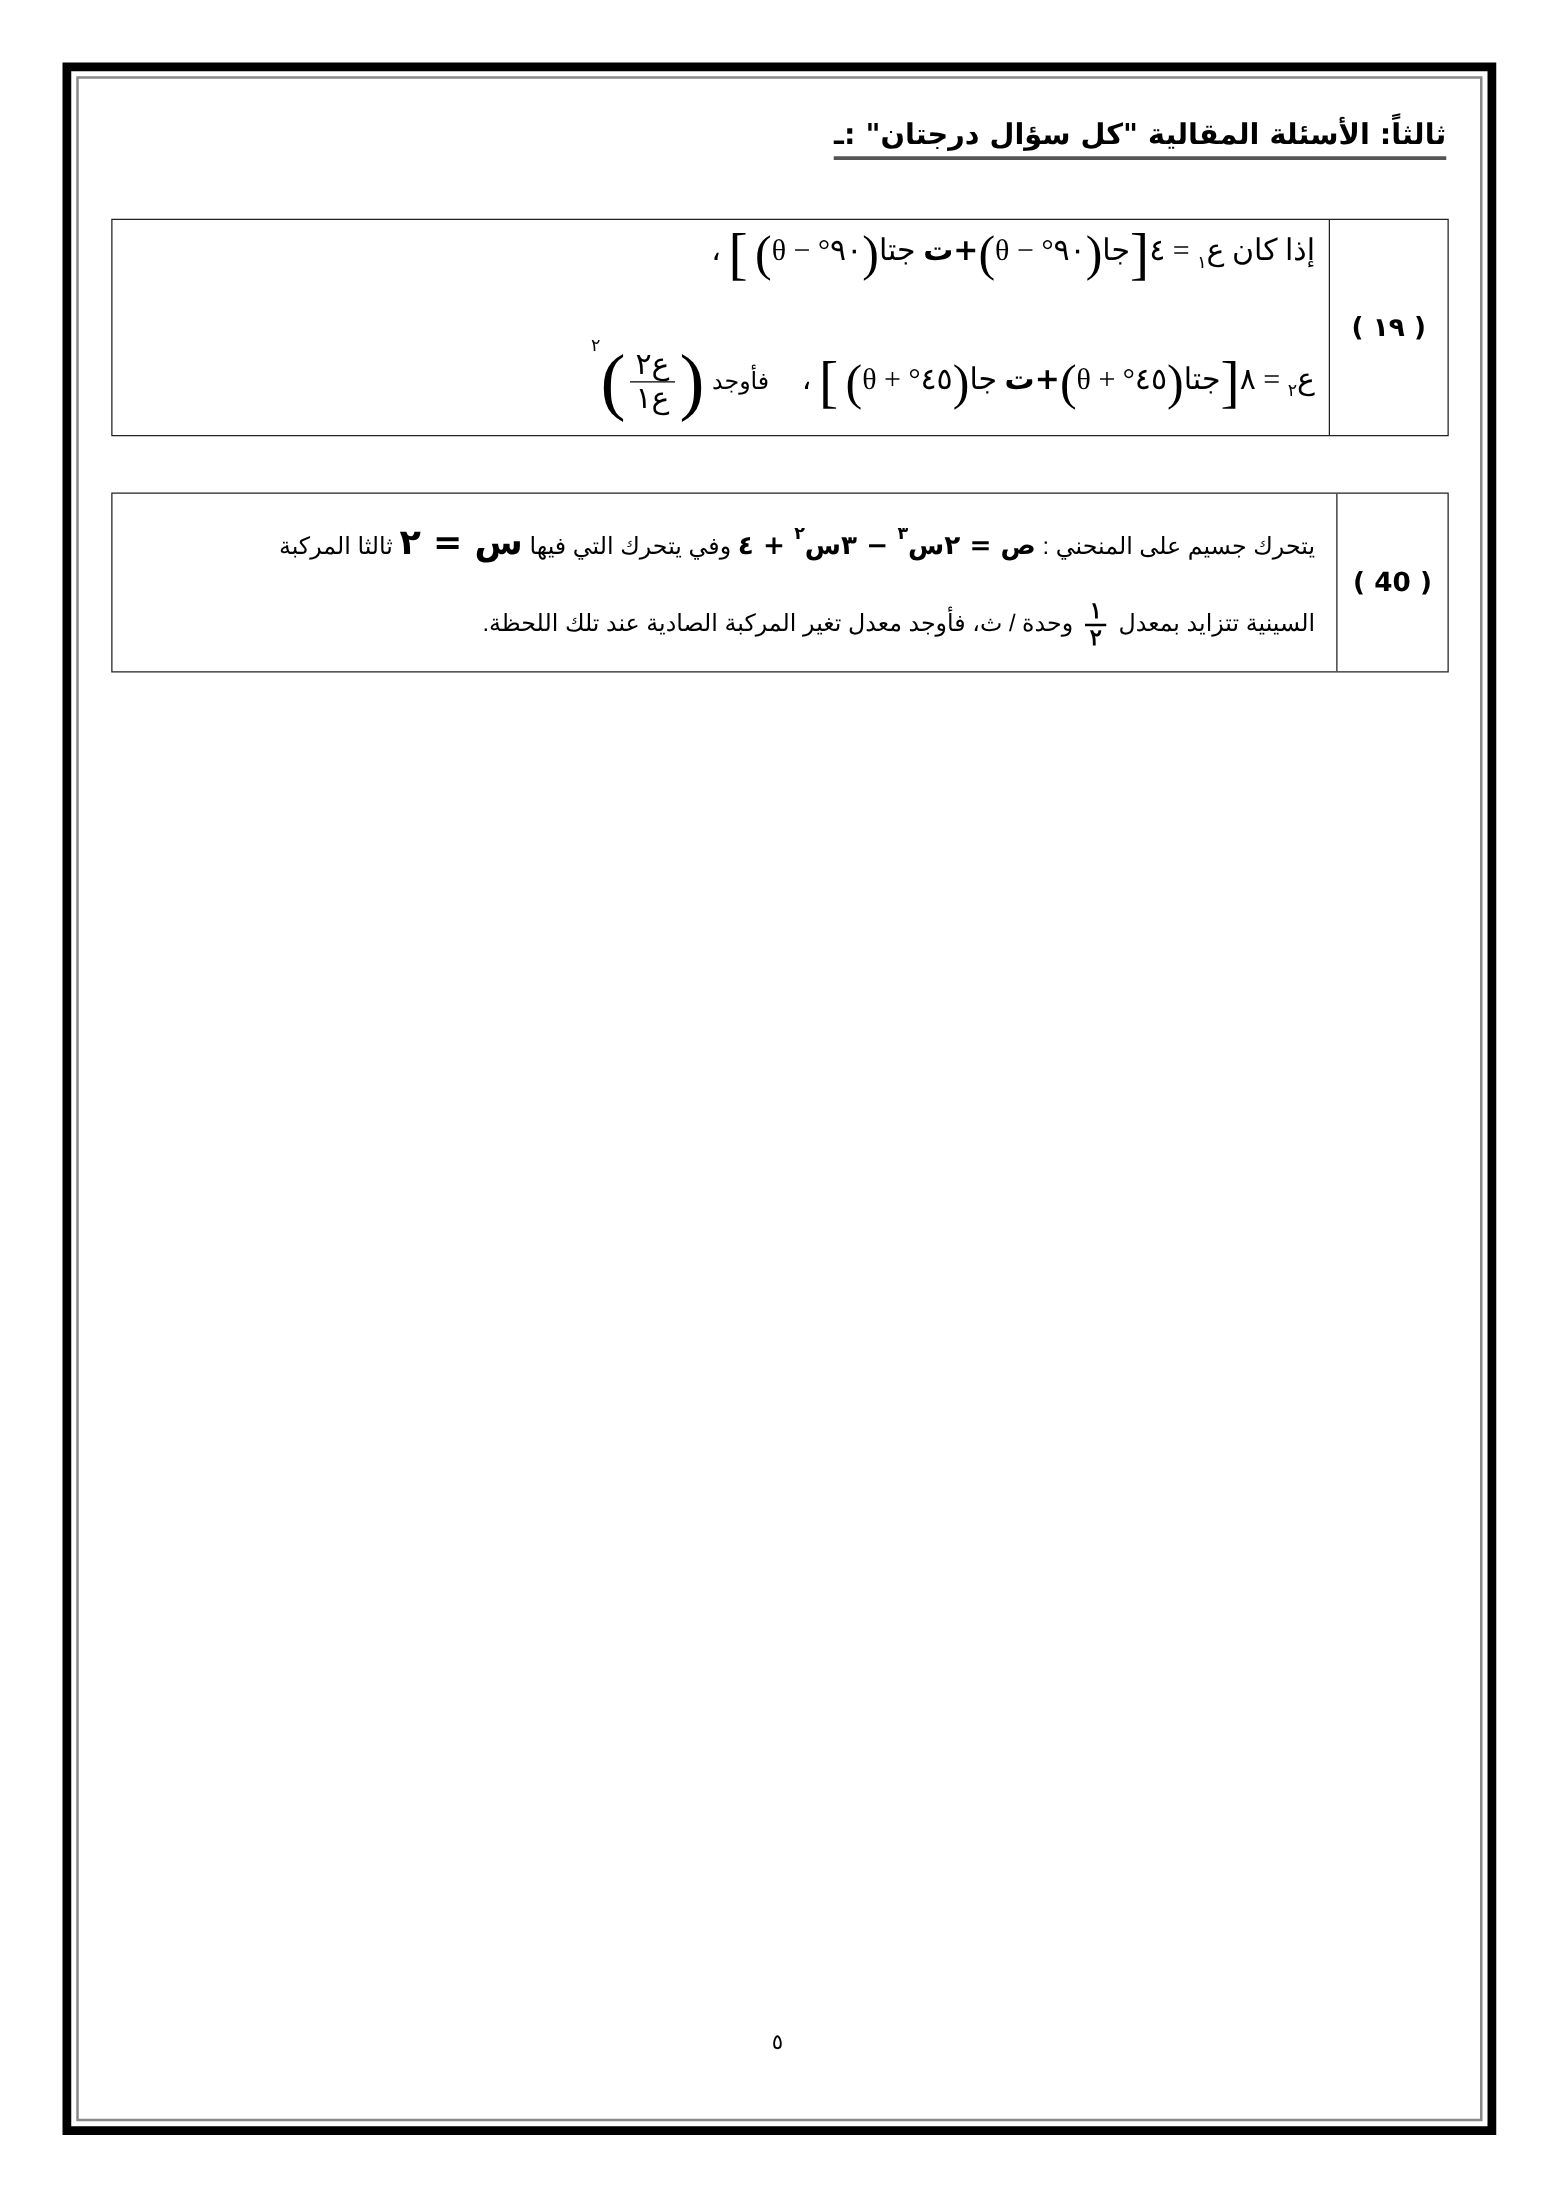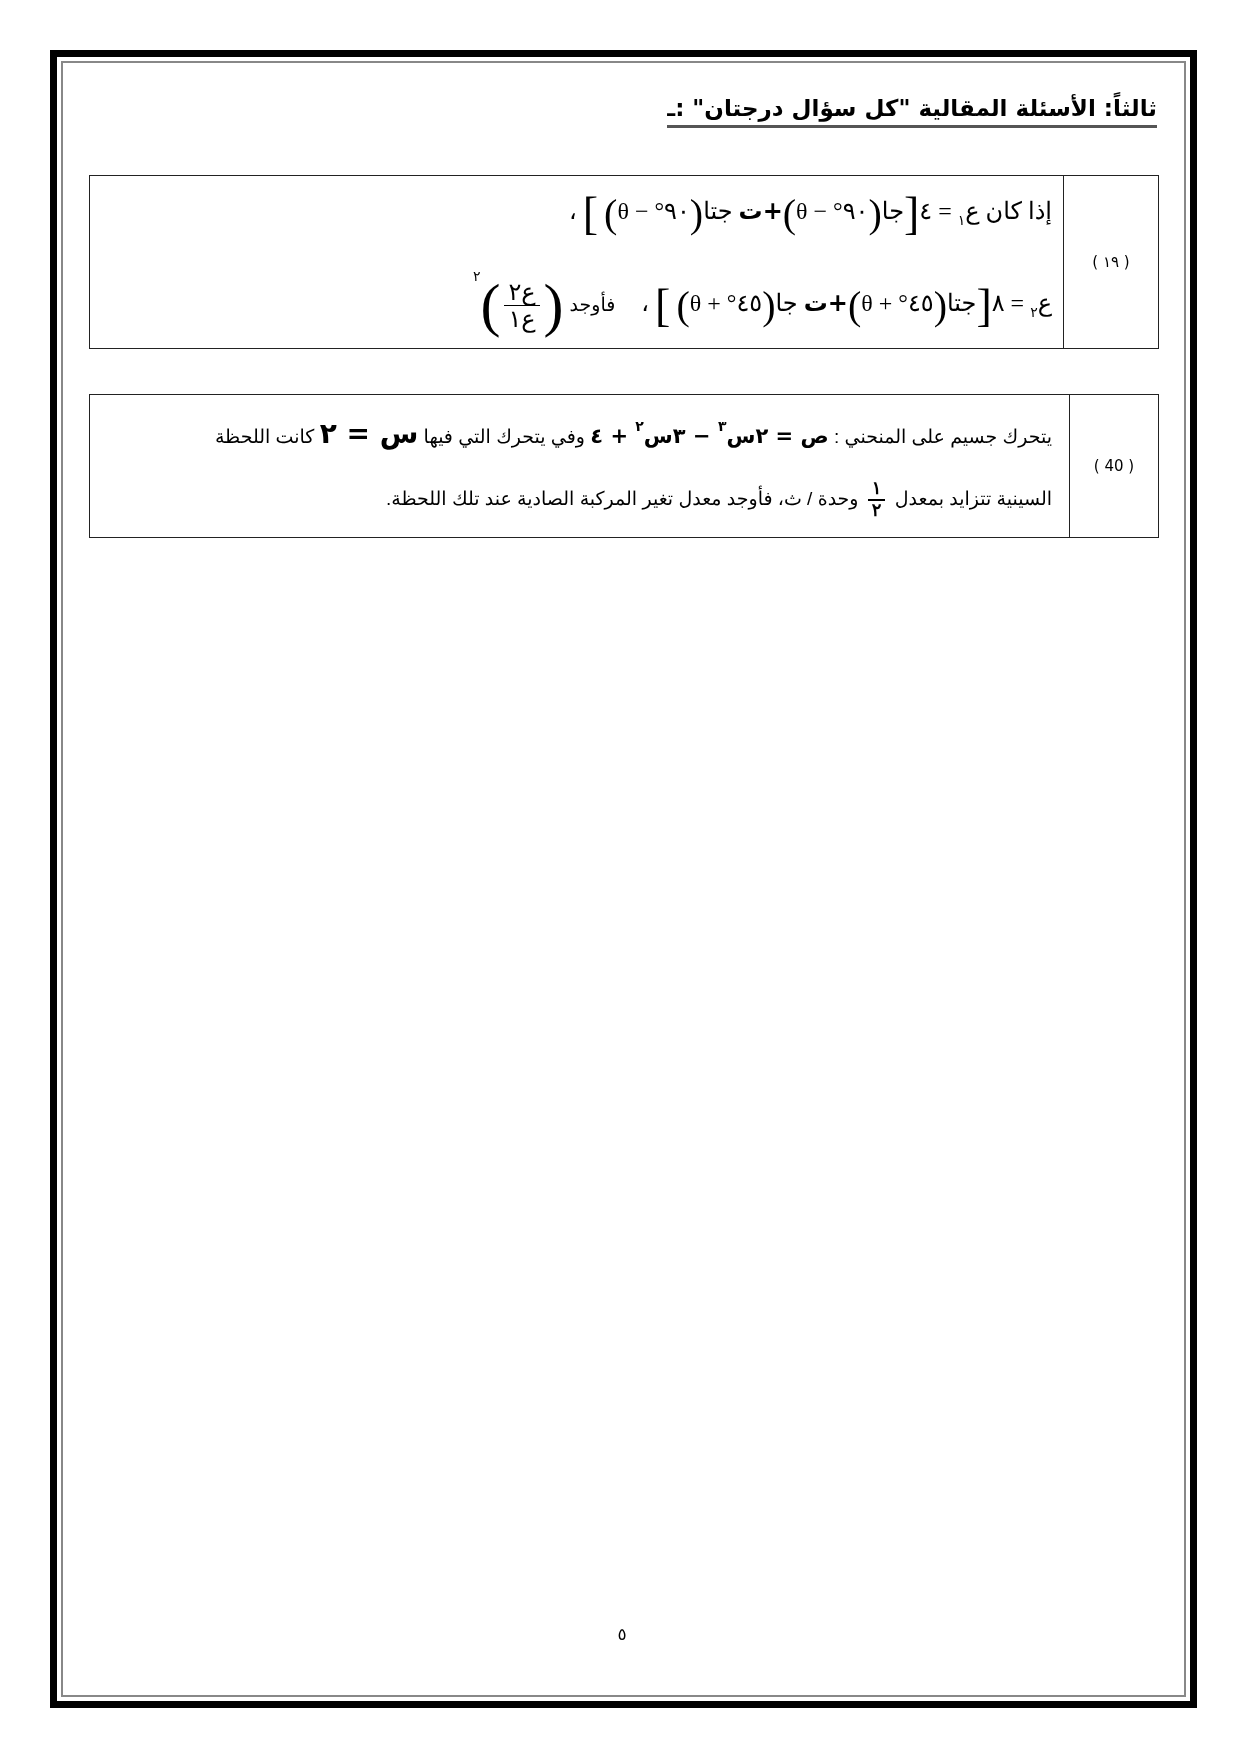--- a/index.html
+++ b/index.html
@@ -14,26 +14,26 @@
     .section-header { position: absolute; top: 93px; right: 84px; direction: rtl;
                       font-family: "DejaVu Sans", sans-serif; font-weight: bold; font-size: 23px;
                       border-bottom: 3px solid #555; padding-bottom: 2px; line-height: 30px; white-space: nowrap; }
 
     .qbox { position: absolute; left: 89px; width: 1070px; box-sizing: border-box;
             border: 1.5px solid #222; direction: rtl; }
     .q19 { top: 175px; height: 174px; }
     .q20 { top: 394px; height: 144px; }
     .qnum { position: absolute; right: 0; top: 0; bottom: 0; width: 94px;
             border-left: 1.5px solid #222; display: flex; align-items: center; justify-content: center;
-            font-weight: normal; font-size: 15px; }
+            font-weight: bold; font-size: 21px; }
     .q20 .qnum { width: 88px; }
     .qbody { position: absolute; right: 106px; left: 10px; top: 0; bottom: 0; }
 
     .line { position: absolute; right: 0; white-space: nowrap; font-family: "Liberation Serif", serif; font-size: 24px; }
-    .q19 .l1 { top: 11px; }
+    .q19 .l1 { top: 0; }
     .q19 .l2 { top: 92px; }
     .q20 .line { font-family: "Liberation Sans", sans-serif; font-size: 19px; }
     .q20 .l1 { top: 22px; }
     .q20 .l2 { top: 84px; }
 
     .big { font-size: 40px; vertical-align: middle; font-weight: 300; }
     .bra { font-size: 46px; vertical-align: middle; font-weight: 300; }
     .sub { font-size: 14px; vertical-align: -6px; }
     .sup { font-size: 14px; vertical-align: 12px; }
     .bold { font-weight: bold; font-family: "DejaVu Sans", sans-serif; }
@@ -86,21 +86,21 @@
 </div>
 
 <div class="qbox q20">
   <div class="qnum">( 40 )</div>
   <div class="qbody">
     <div class="line l1">
       <span>يتحرك جسيم على المنحني :</span>
       <span class="bold" style="font-size:21px"><span>ص = ٢س</span><span class="sup">٣</span> <span>− ٣س</span><span class="sup">٢</span> <span>+ ٤</span></span>
       <span>وفي يتحرك التي فيها</span>
       <span class="bold" style="font-size:28px">س = ٢</span>
-      <span>كانت اللحظة</span>
+      <span>ثالثا المركبة</span>
     </div>
     <div class="line l2">
       <span>السينية تتزايد بمعدل</span>
       <span class="frac small">
           <span class="num">١</span>
           <span class="den">٢</span>
         </span>
       <span>وحدة / ث، فأوجد معدل تغير المركبة الصادية عند تلك اللحظة.</span>
     </div>
   </div>

